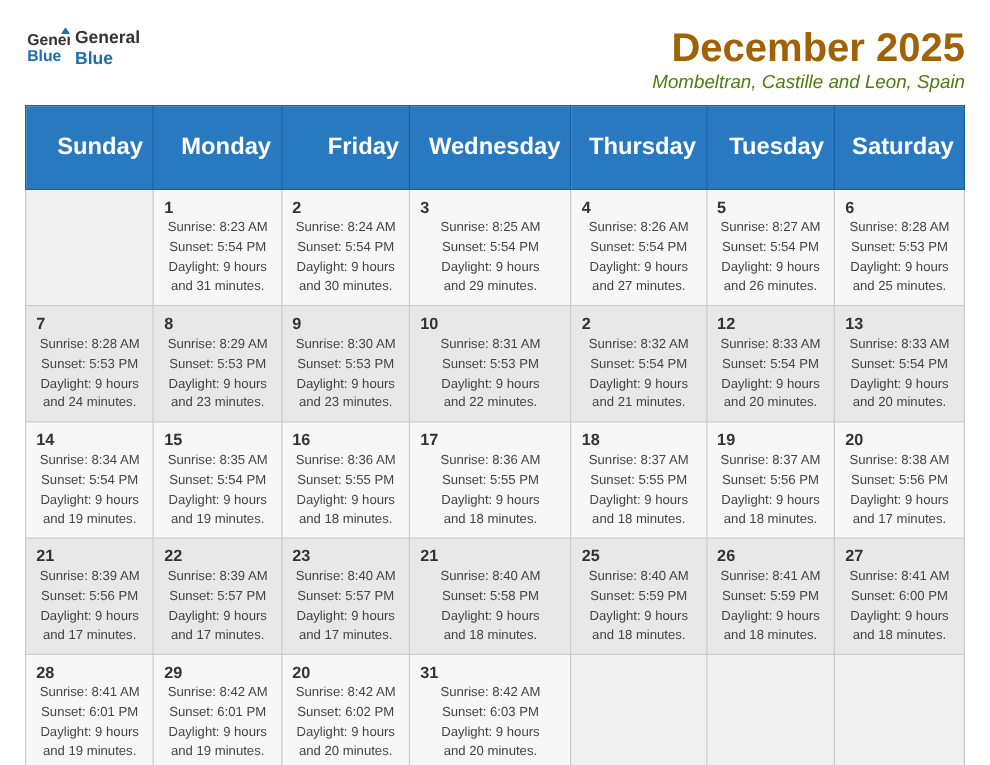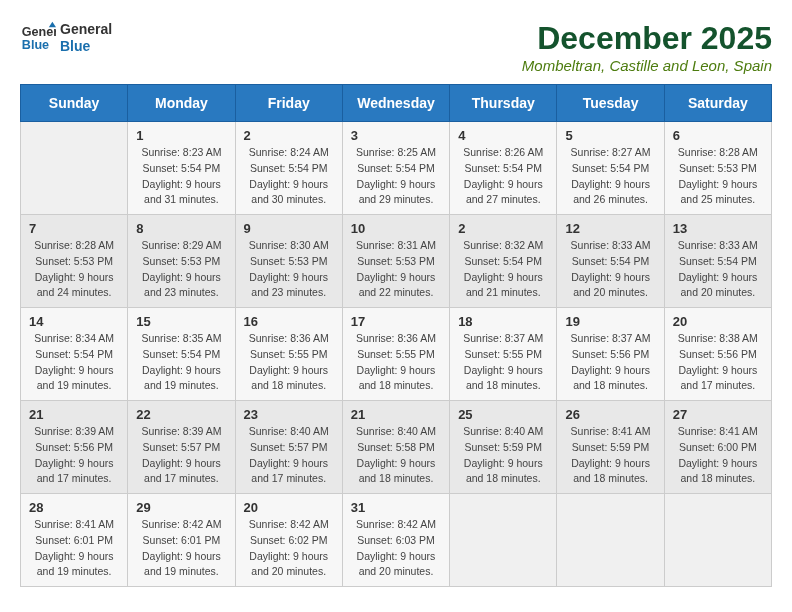--- a/index.html
+++ b/index.html
@@ -24,38 +24,38 @@
     .logo-icon {
       width: 36px;
       height: 36px;
     }
     .title-block {
       text-align: right;
     }
     .month-year {
       font-size: 32px;
       font-weight: bold;
-      color: #14532d;
+      color: #a16207;
     }
     .location {
       font-size: 15px;
       color: #4d7c0f;
       font-style: italic;
     }
     table {
       width: 100%;
       border-collapse: collapse;
       font-size: 11px;
     }
     thead tr th {
       background-color: #2979c0;
       color: #fff;
-      padding: 10px 8px;
-      text-align: center;
-      font-size: 14px;
+      padding: 22px 8px;
+      text-align: right;
+      font-size: 19px;
       font-weight: bold;
       border: 1px solid #1a5fa0;
     }
     tbody tr {
       border-bottom: 1px solid #ccc;
     }
     tbody tr:nth-child(odd) {
       background-color: #f7f7f7;
     }
     tbody tr:nth-child(even) {

